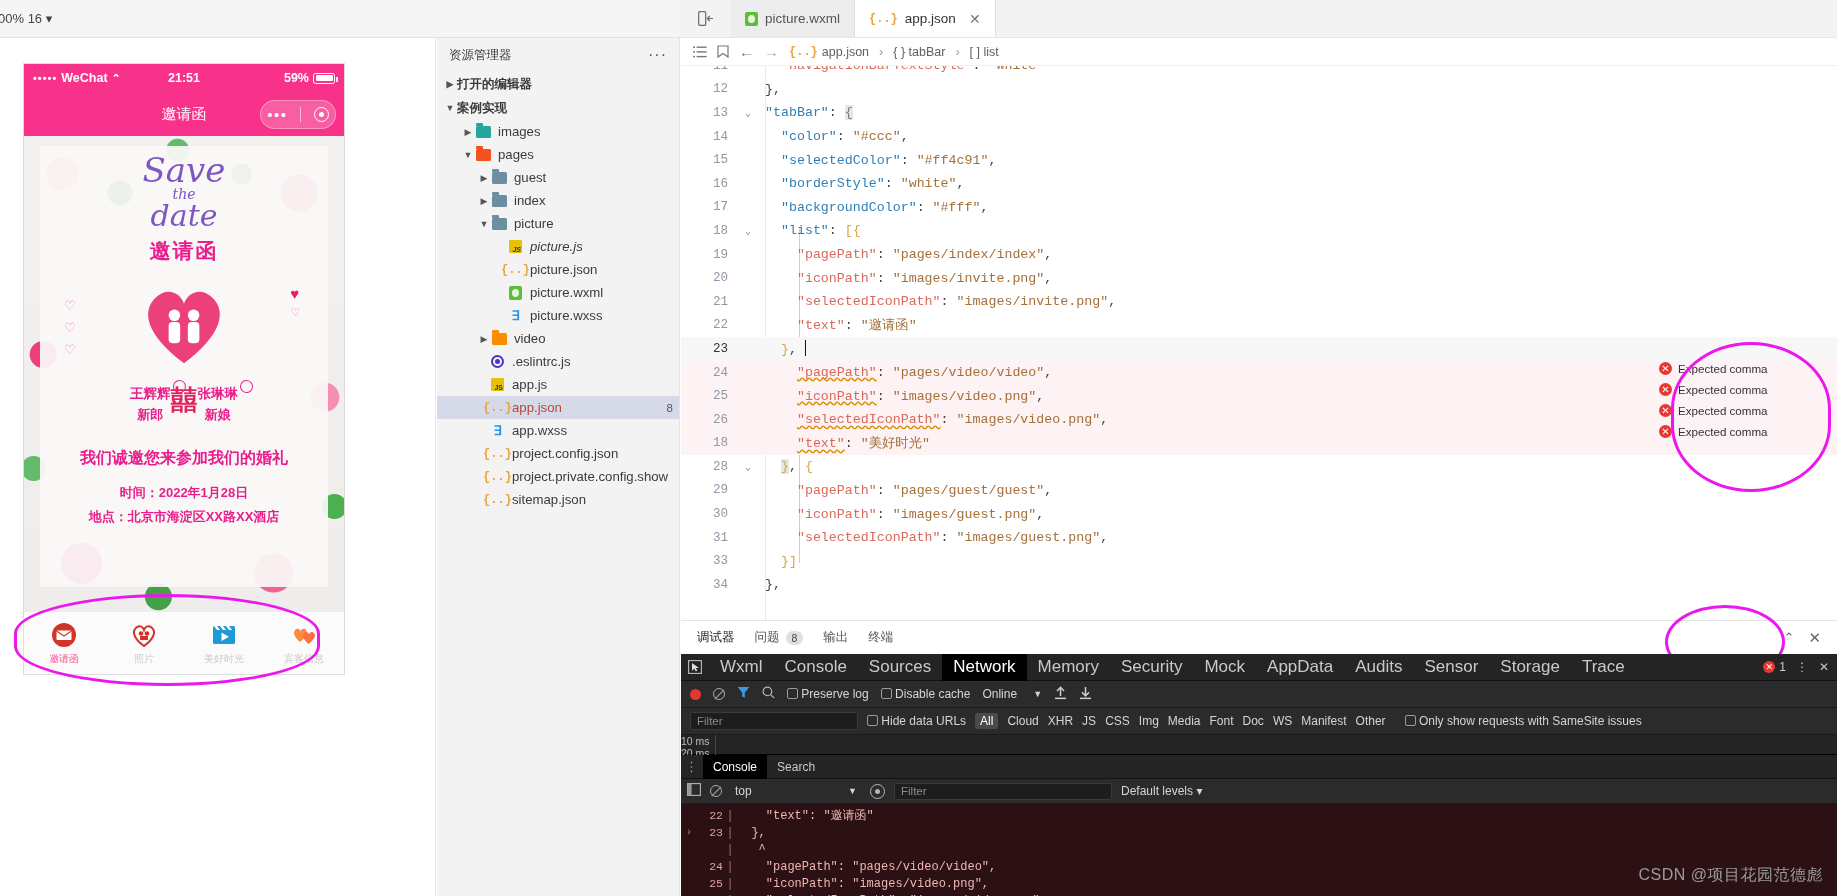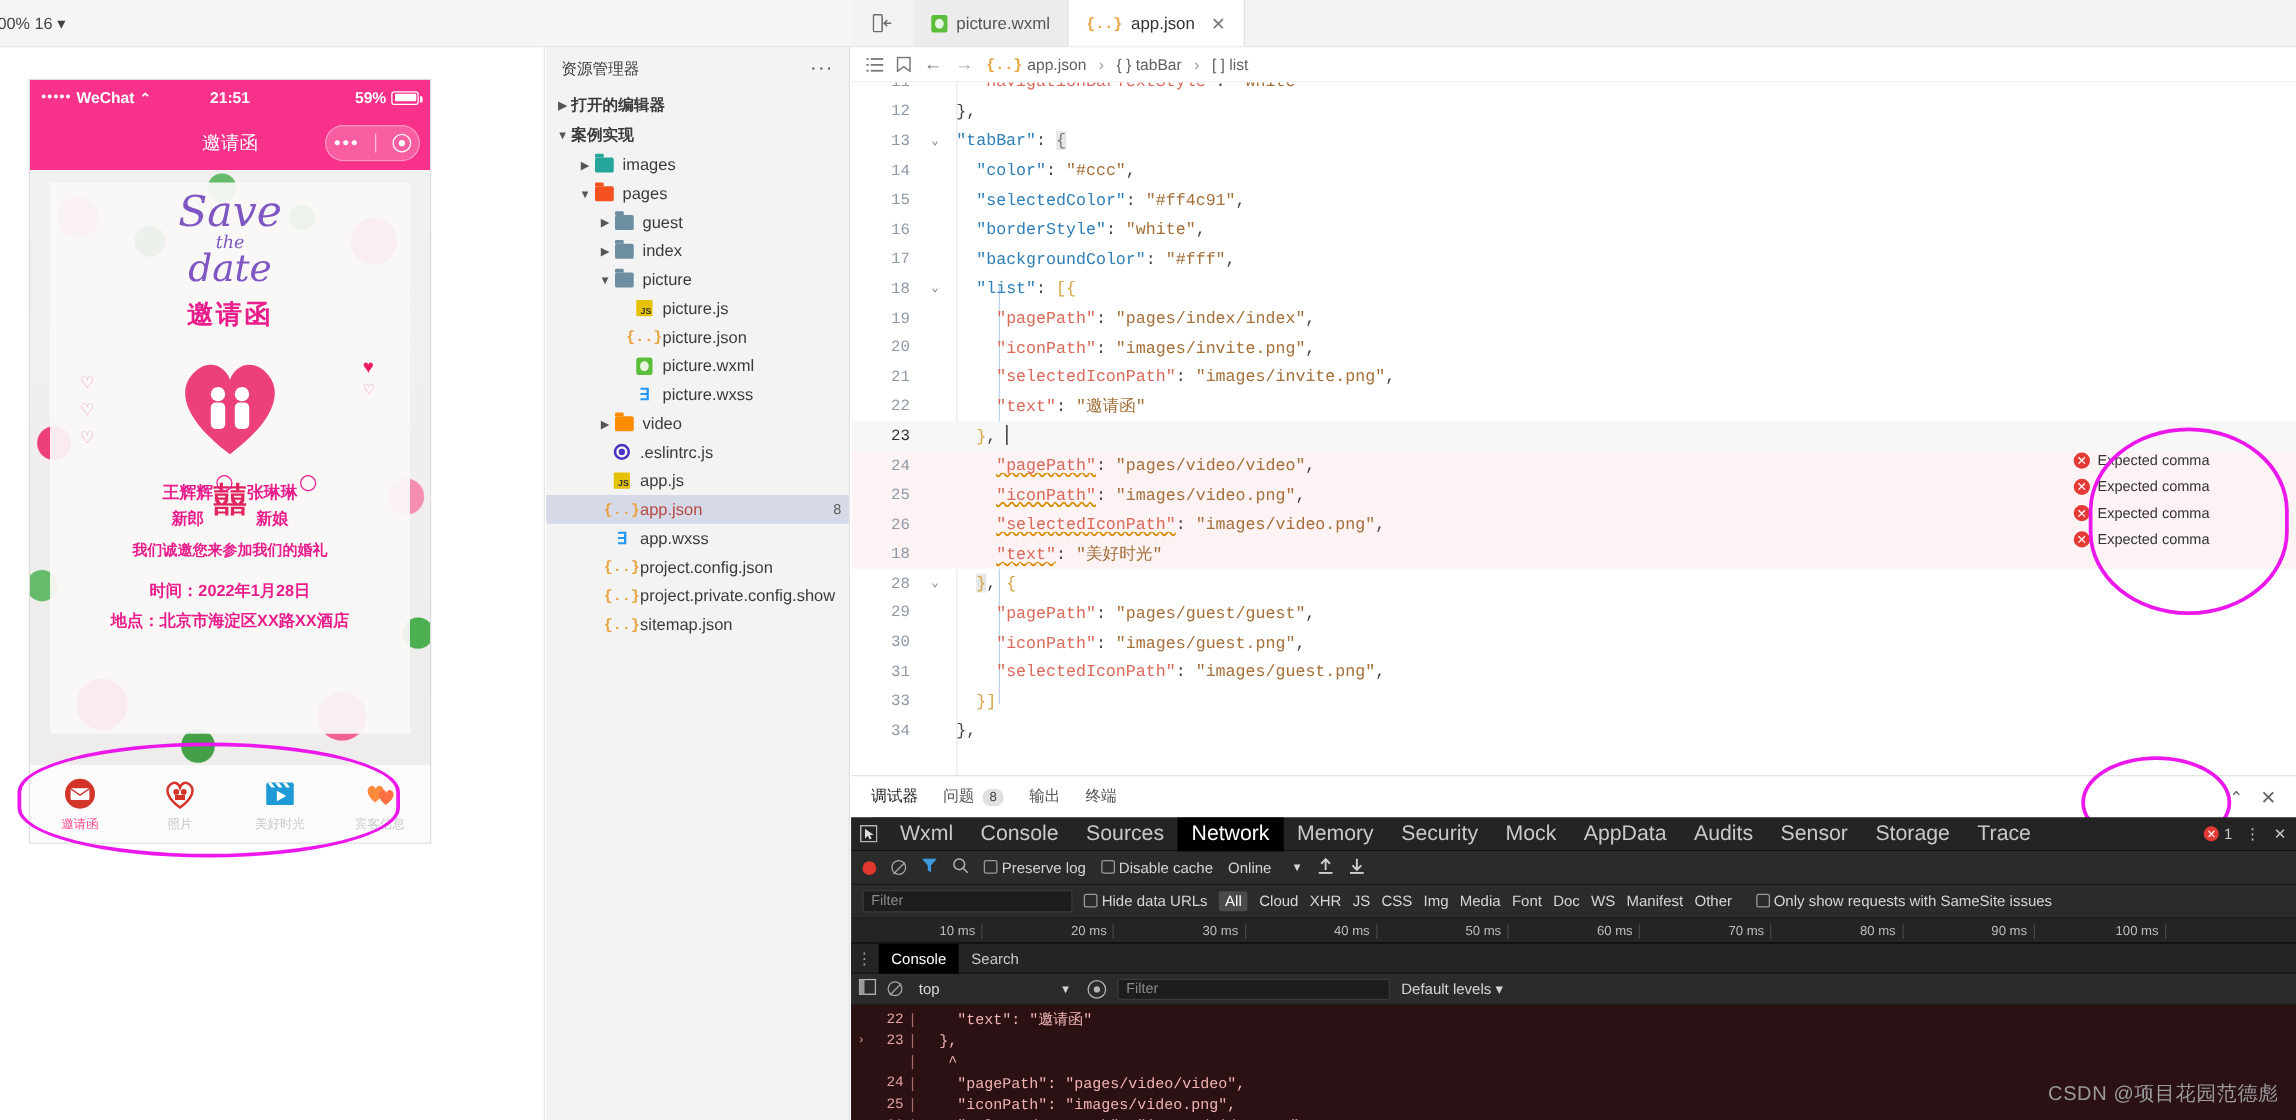--- a/index.html
+++ b/index.html
@@ -94,21 +94,21 @@
   }
   .mini-hearts{ position:absolute; left:24px; top:26px; color:#f48fb1; font-size:13px; line-height:22px;}
   .mini-hearts-r{ position:absolute; right:28px; top:16px; color:#e91e63; font-size:15px;}
   .couple{ display:flex; align-items:flex-start; justify-content:center; gap:0; margin-top:4px;}
   .cp-col{ text-align:center; position:relative; }
   .cp-name{ font-size:13.5px; color:#e91e8c; font-weight:bold; white-space:nowrap;}
   .cp-role{ font-size:13px; color:#e91e8c; font-weight:bold; margin-top:3px;}
   .cp-ring{ position:absolute; top:-5px; right:-15px; width:13px;height:13px;
             border:1.6px solid #e91e8c; border-radius:50%; transform:rotate(-25deg);}
   .xixi{ font-size:27px; color:#e0245e; font-weight:bold; line-height:1; padding-top:2px;}
-  .wed-line{ text-align:center; font-size:12px; color:#e91e8c; font-weight:bold; margin-top:8px;}
+  .wed-line{ text-align:center; font-size:16px; color:#e91e8c; font-weight:bold; margin-top:24px;}
   .wed-info{ text-align:center; font-size:13px; color:#e91e8c; font-weight:bold; margin-top:12px; line-height:1.9;}
 
   .ph-tabbar{
     height:63px; background:#fbfbfb; border-top:1px solid #ededed;
     display:flex; align-items:center;
   }
   .tabitem{ flex:1; text-align:center; }
   .tabico{ width:28px;height:28px;margin:0 auto 3px; display:flex;align-items:center;justify-content:center;}
   .tablabel{ font-size:10px; color:#c9c9c9; }
   .tablabel.on{ color:#ff4c91; }
@@ -211,22 +211,22 @@
   .ban::after{content:'';position:absolute;left:-1px;top:4.5px;width:13px;height:1.4px;background:#a9a9a9;transform:rotate(-45deg);}
   .funnel{ color:#3b9bdd; }
   .cb{ width:11px;height:11px;border:1px solid #9b9b9b;border-radius:2px; display:inline-block; vertical-align:-1px;}
   .lbl{ color:#d5d5d5; font-size:12px; }
   .sel-online{ display:flex; align-items:center; gap:16px; color:#d5d5d5; font-size:12px; }
   .dt-row2{ height:27px; display:flex; align-items:center; gap:9px; padding:0 9px; background:#2b2b2b; border-bottom:1px solid #1b1b1b; font-size:12px;}
   .filterbox{ width:168px; height:18px; background:#1d1d1d; border:1px solid #3a3a3a; border-radius:2px;
               color:#8a8a8a; font-size:11.5px; padding:0 6px; display:flex; align-items:center;}
   .ftype{ font-size:12px; color:#d5d5d5; cursor:pointer;}
   .ftype.on{ background:#4a4a4a; border-radius:2px; padding:1px 5px; color:#fff;}
-  .timeline{ height:20px; background:#242424; display:flex; align-items:center; border-bottom:1px solid #000;
-             font-size:10.5px; color:#bdbdbd; }
+  .timeline{ height:20px; background:#242424; display:flex; align-items:flex-start; border-bottom:1px solid #000;
+             font-size:10.5px; color:#bdbdbd;flex-direction:column; }
   .tick{ flex:1; text-align:right; padding-right:5px; border-right:1px solid #454545;}
   .dt-drawer{ position:absolute; left:0; right:0; top:101px; bottom:0; background:#242424; }
   .dw-tabs{ height:24px; display:flex; align-items:center; background:#242424; border-bottom:1px solid #111;}
   .dw-kebab{ width:22px; text-align:center; color:#9a9a9a; font-size:13px; letter-spacing:1px;}
   .dw-tab{ padding:0 10px; height:24px; display:flex;align-items:center; font-size:12px; color:#c9c9c9; cursor:pointer;}
   .dw-tab.on{ background:#000; color:#fff;}
   .dw-row{ height:25px; display:flex; align-items:center; gap:9px; padding:0 6px; background:#2b2b2b; border-bottom:1px solid #1b1b1b; font-size:12px;}
   .ctx-sel{ width:130px; display:flex; align-items:center; justify-content:space-between;
             color:#d5d5d5; font-size:12px; padding:0 4px;}
   .eye{ width:15px;height:15px;border:1.3px solid #b5b5b5; border-radius:50%; position:relative;}
@@ -499,21 +499,21 @@
         </span>
       <span class="nm">index</span>
     </div>
     <div class="row" style="padding-left:40px;">
       <span class="caret">▼</span>
       <span class="fi">
           <span class="fldr" style="background:#6d8ea0;"></span>
         </span>
       <span class="nm">picture</span>
     </div>
-    <div class="row" style="padding-left:70px;">
+    <div class="row" style="padding-left:70px;font-style:italic;">
       <span class="fi">
           <span class="ext-js">JS</span>
         </span>
       <span class="nm">picture.js</span>
     </div>
     <div class="row" style="padding-left:70px;">
       <span class="fi">
           <span class="ext-json">{..}</span>
         </span>
       <span class="nm">picture.json</span>

